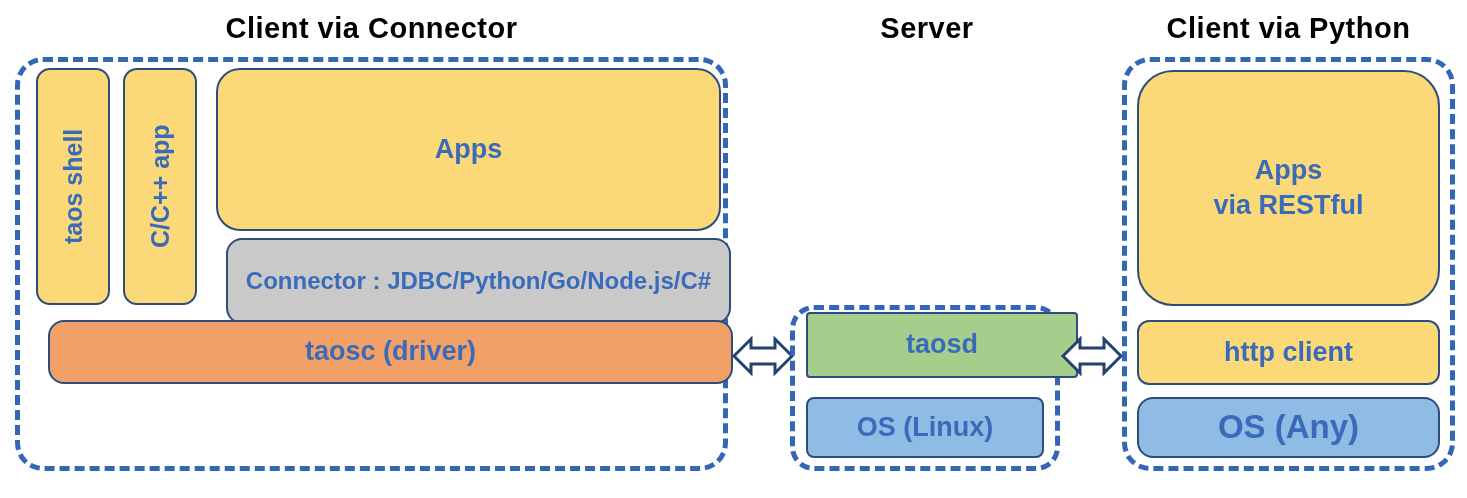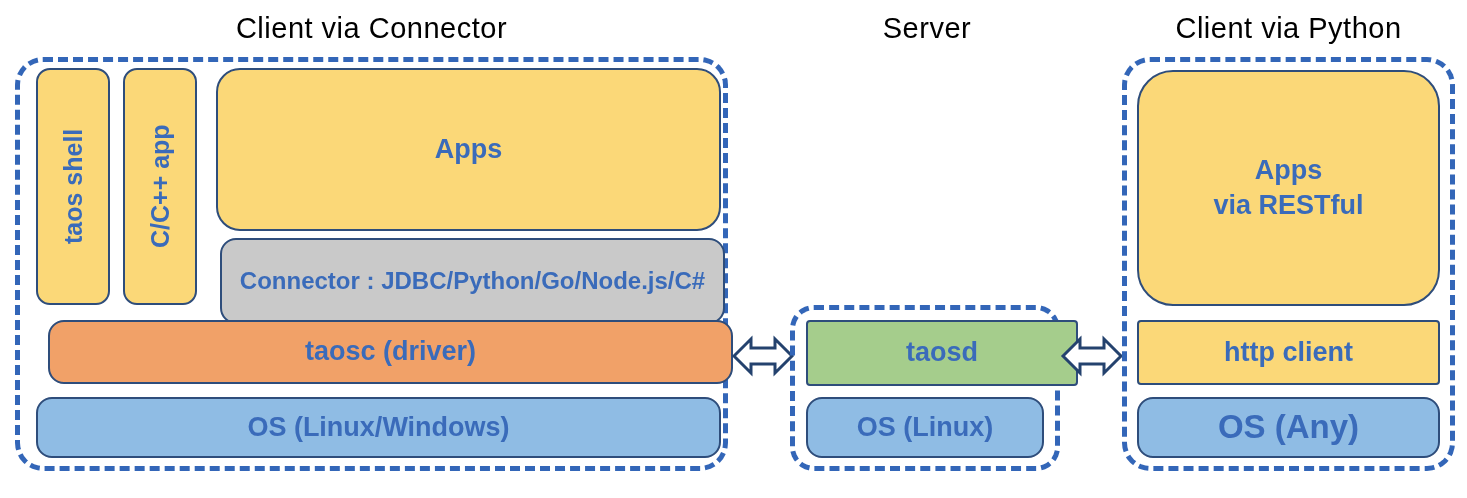--- a/index.html
+++ b/index.html
@@ -13,21 +13,21 @@
     height: 498px;
     background: #ffffff;
     font-family: "Liberation Sans", sans-serif;
     overflow: hidden;
   }
   .section-title {
     position: absolute;
     top: 12px;
     text-align: center;
     font-size: 29px;
-    font-weight: normal;
+    font-weight: bold;
     color: var(--title_black, #000);
     letter-spacing: 0.5px;
   }
   .dashed-panel {
     position: absolute;
     border: 5px dashed var(--dashed_border, #3366B8);
     border-radius: 28px;
     box-sizing: border-box;
     background: transparent;
   }
@@ -69,42 +69,41 @@
   <div class="section-title" style="left:1122px; width:333px;">Client via Python</div>
 
   <div class="dashed-panel" style="left:15px; top:57px; width:713px; height:414px;"></div>
 
   <div class="box fill-yellow vertical-label" style="left:36px; top:68px; width:74px; height:237px;">taos shell</div>
 
   <div class="box fill-yellow vertical-label" style="left:123px; top:68px; width:74px; height:237px;">C/C++ app</div>
 
   <div class="box fill-yellow" style="left:216px; top:68px; width:505px; height:163px; border-radius:24px; font-size:27px;">Apps</div>
 
-  <div class="box fill-gray" style="left:220px; top:238px; width:505px; height:86px; border-radius:16px; font-size:24px;">Connector : JDBC/Python/Go/Node.js/C#</div>
+  <div class="box fill-gray" style="left:226px; top:238px; width:505px; height:86px; border-radius:16px; font-size:24px;">Connector : JDBC/Python/Go/Node.js/C#</div>
 
   <div class="box fill-orange" style="left:36px; top:320px; width:685px; height:64px; border-radius:16px; font-size:27px;margin-left:12px;">taosc (driver)</div>
 
-  <div class="box fill-blue" style="left:36px; top:397px; width:685px; height:61px; border-radius:16px; font-size:27px;">OS (Linux/Windows)</div>
 
   <svg class="arrow-icon" style="left:731px; top:331px;" width="64" height="50" viewBox="0 0 64 50">
     <path d="M3 25 L20 8 L20 17 L44 17 L44 8 L61 25 L44 42 L44 33 L20 33 L20 42 Z" fill="#ffffff" stroke="#24426E" stroke-width="3" stroke-linejoin="miter"></path>
   </svg>
 
   <div class="dashed-panel" style="left:790px; top:305px; width:270px; height:166px; border-radius:24px;"></div>
 
-  <div class="box fill-green" style="left:806px; top:320px; width:272px; height:66px; border-radius:4px; font-size:27px;">taosd</div>
+  <div class="box fill-green" style="left:806px; top:312px; width:272px; height:66px; border-radius:4px; font-size:27px;">taosd</div>
 
-  <div class="box fill-blue" style="left:806px; top:397px; width:238px; height:61px; border-radius:16px; font-size:27px;">OS (Linux)</div>
+  <div class="box fill-blue" style="left:806px; top:397px; width:238px; height:61px; border-radius:8px; font-size:27px;">OS (Linux)</div>
 
   <svg class="arrow-icon" style="left:1060px; top:331px;" width="64" height="50" viewBox="0 0 64 50">
     <path d="M3 25 L20 8 L20 17 L44 17 L44 8 L61 25 L44 42 L44 33 L20 33 L20 42 Z" fill="#ffffff" stroke="#24426E" stroke-width="3" stroke-linejoin="miter"></path>
   </svg>
 
   <div class="dashed-panel" style="left:1122px; top:57px; width:333px; height:414px;"></div>
 
   <div class="box fill-yellow" style="left:1137px; top:70px; width:303px; height:236px; border-radius:36px; font-size:27px;">Apps
 via RESTful</div>
 
-  <div class="box fill-yellow" style="left:1137px; top:320px; width:303px; height:65px; border-radius:4px; font-size:27px;">http client</div>
+  <div class="box fill-yellow" style="left:1137px; top:320px; width:303px; height:65px; border-radius:12px; font-size:27px;">http client</div>
 
   <div class="box fill-blue" style="left:1137px; top:397px; width:303px; height:61px; border-radius:16px; font-size:33px;">OS (Any)</div>
 
 </div>
 
 </body></html>

